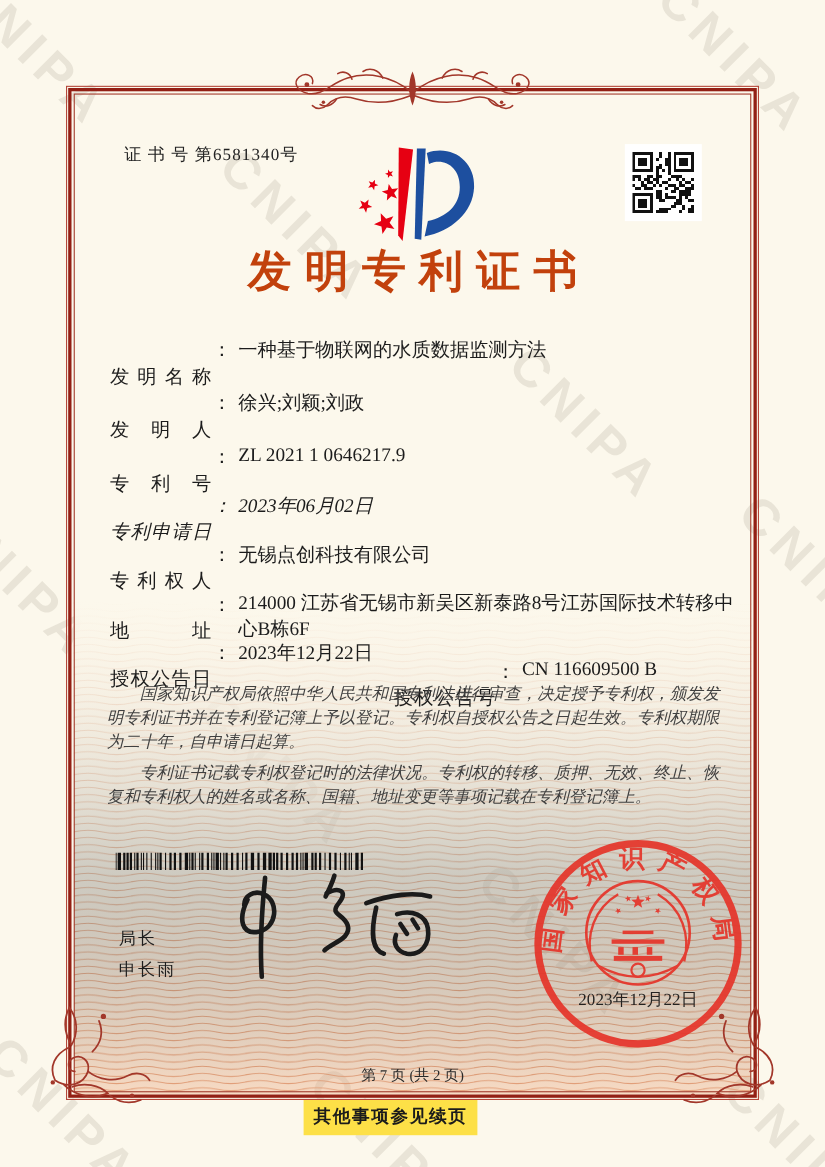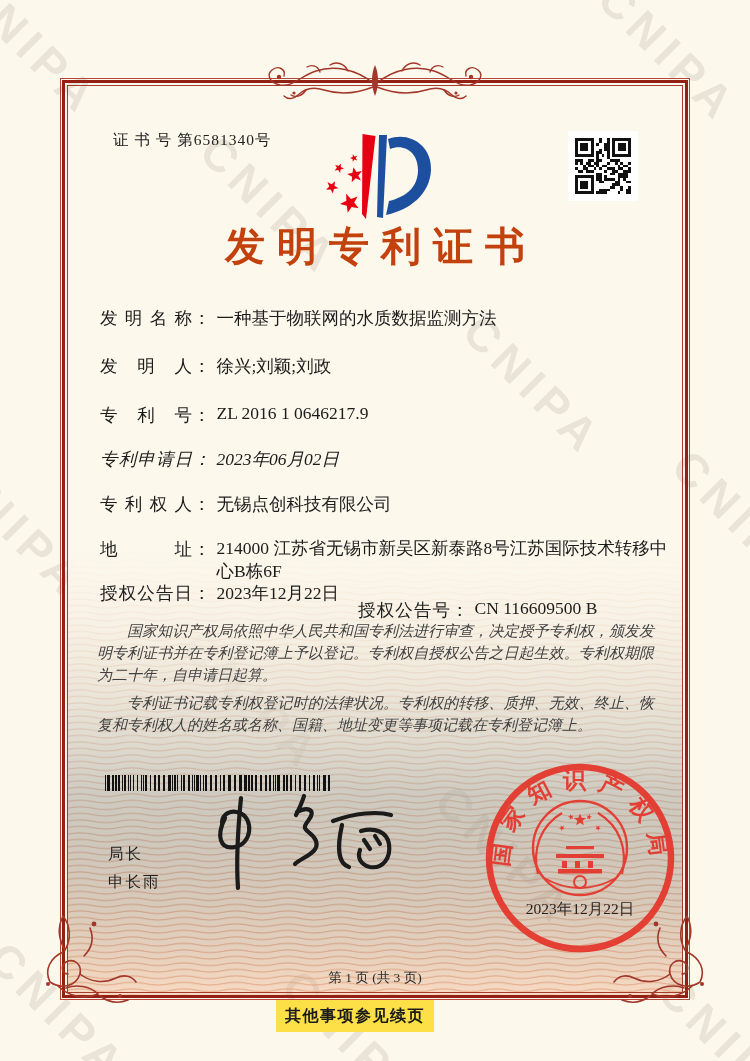--- a/index.html
+++ b/index.html
@@ -24,21 +24,21 @@
   .abs{position:absolute;}
 
   .cert-no{left:99px;top:130px;font-size:15.5px;letter-spacing:1px;color:#222;margin-left:14px;}
   .title{left:0;top:219px;width:100%;text-align:center;font-size:40px;font-weight:600;
          color:#c2410c;letter-spacing:12px;text-indent:12px;}
 
   .qr-box{left:568px;top:131px;width:70px;height:70px;background:#fff;}
   .qr-box svg{position:absolute;left:7px;top:7px;width:56px;height:56px;shape-rendering:crispEdges;}
 
   .frow{left:100px;font-size:17.5px;color:#1c1c1c;white-space:nowrap;}
-  .flabel{display:inline-block;width:92px;text-align:justify;text-align-last:justify;vertical-align:top;}
+  .flabel{display:inline-block;width:92px;text-align:justify;text-align-last:justify;vertical-align:top;margin-top:24px;}
   .fcolon{display:inline-block;margin:0 6px 0 1px;vertical-align:top;}
   .fvalue{display:inline-block;vertical-align:top;}
   .frow.addr{white-space:normal;}
   .frow.addr .fvalue{width:452px;white-space:normal;line-height:23px;}
   .pairB{position:absolute;left:258px;top:17px;}
 
   .legal{left:97px;top:621px;width:557px;font-size:15px;line-height:21.8px;color:#404040;
          text-align:justify;font-style:italic;}
   .legal p{margin:0 0 7px 0;text-indent:2em;}
 
@@ -383,21 +383,21 @@
 
     <div class="abs title">发明专利证书</div>
 
     <div class="abs frow" style="top:306px;">
       <span class="flabel">发明名称</span><span class="fcolon">：</span><span class="fvalue">一种基于物联网的水质数据监测方法</span>
     </div>
     <div class="abs frow" style="top:354px;">
       <span class="flabel">发明人</span><span class="fcolon">：</span><span class="fvalue">徐兴;刘颖;刘政</span>
     </div>
     <div class="abs frow" style="top:403px;">
-      <span class="flabel">专利号</span><span class="fcolon">：</span><span class="fvalue">ZL 2016 1 0646217.9</span>
+      <span class="flabel">专利号</span><span class="fcolon">：</span><span class="fvalue">ZL 2021 1 0646217.9</span>
     </div>
     <div class="abs frow" style="top:447px;font-style:italic;">
       <span class="flabel">专利申请日</span><span class="fcolon">：</span><span class="fvalue">2023年06月02日</span>
     </div>
     <div class="abs frow" style="top:492px;">
       <span class="flabel">专利权人</span><span class="fcolon">：</span><span class="fvalue">无锡点创科技有限公司</span>
     </div>
     <div class="abs frow addr" style="top:537px;">
       <span class="flabel">地址</span><span class="fcolon">：</span><span class="fvalue">214000 江苏省无锡市新吴区新泰路8号江苏国际技术转移中心B栋6F</span>
     </div>
@@ -524,17 +524,17 @@
           <rect x="95" y="103" width="5" height="7" stroke="none"></rect>
           <rect x="108" y="103" width="5" height="7" stroke="none"></rect>
           <rect x="78" y="111" width="44" height="4.5" stroke="none"></rect>
           <circle cx="100" cy="124" r="6" fill="none" stroke-width="2"></circle>
           <path d="M64,120 Q100,140 136,120" fill="none" stroke-width="2"></path>
         </g>
         <text x="100" y="156" text-anchor="middle" font-size="15.5" fill="#161616" font-family="Liberation Serif, serif">2023年12月22日</text>
       </g>
     </svg>
 
-    <div class="abs footer">第 1 页 (共 3 页)</div>
+    <div class="abs footer">第 7 页 (共 2 页)</div>
   </div>
 
   <div class="abs cont-note">其他事项参见续页</div>
 </div>
 
 </body></html>

